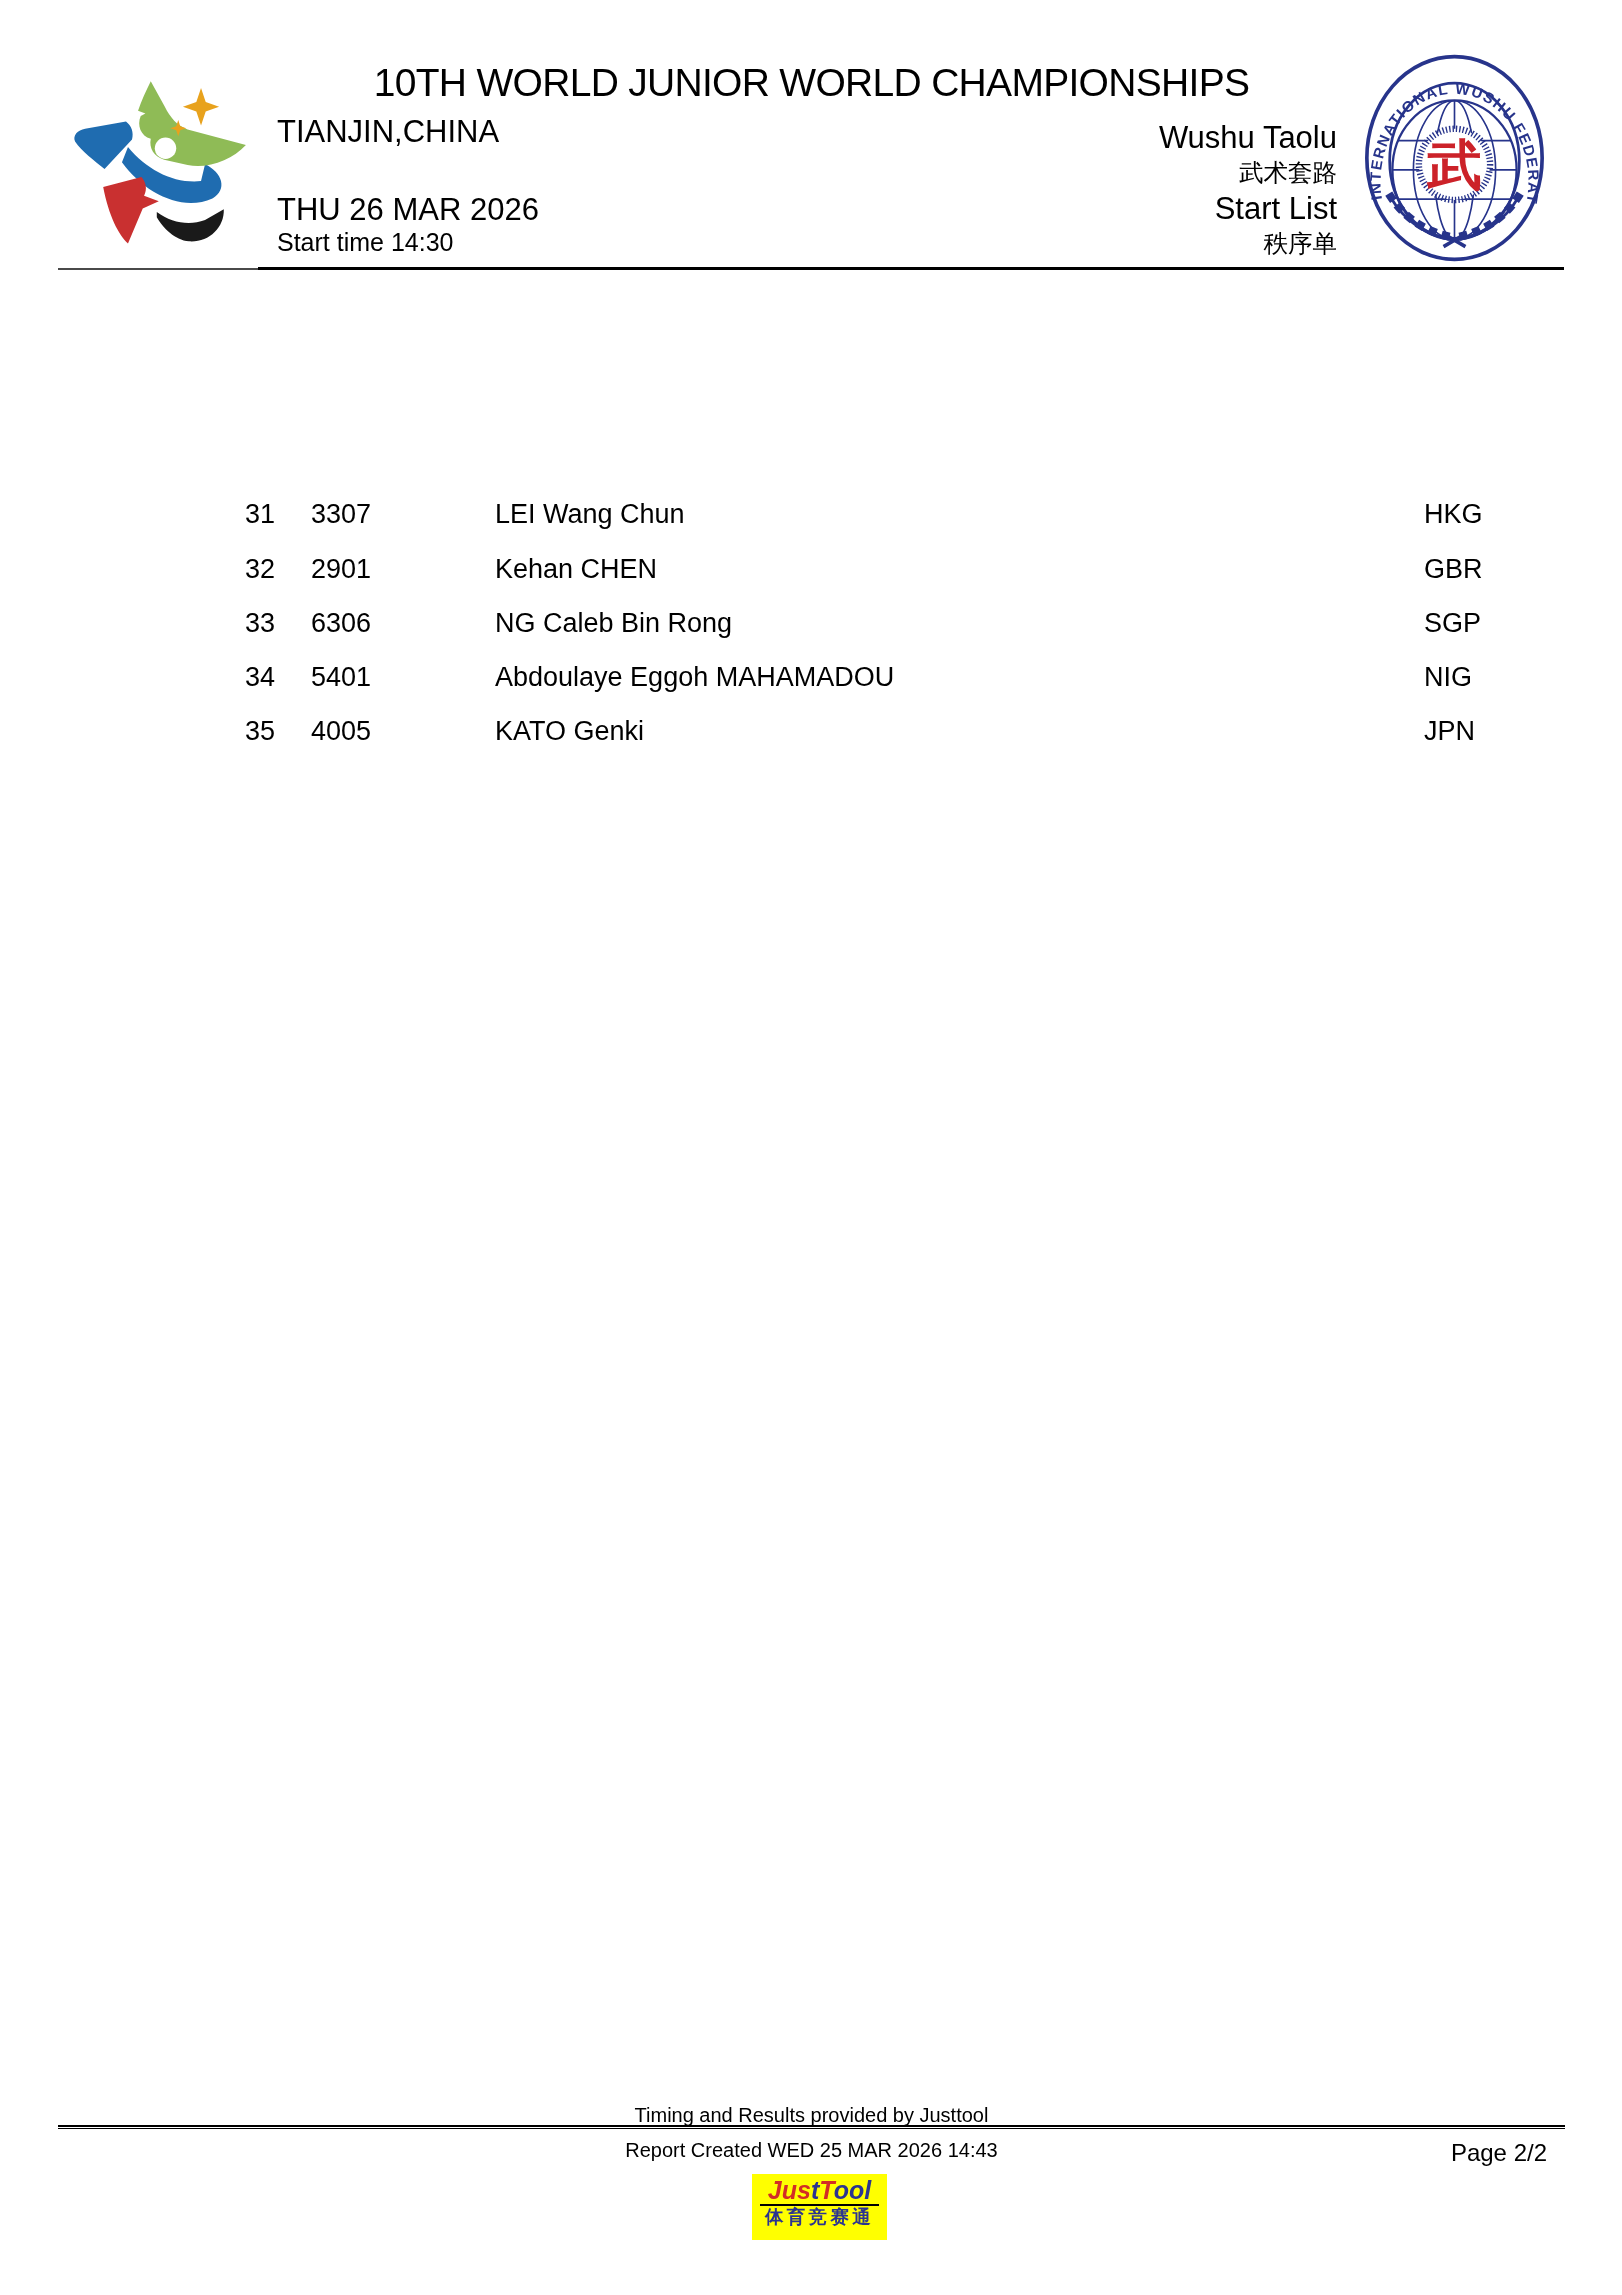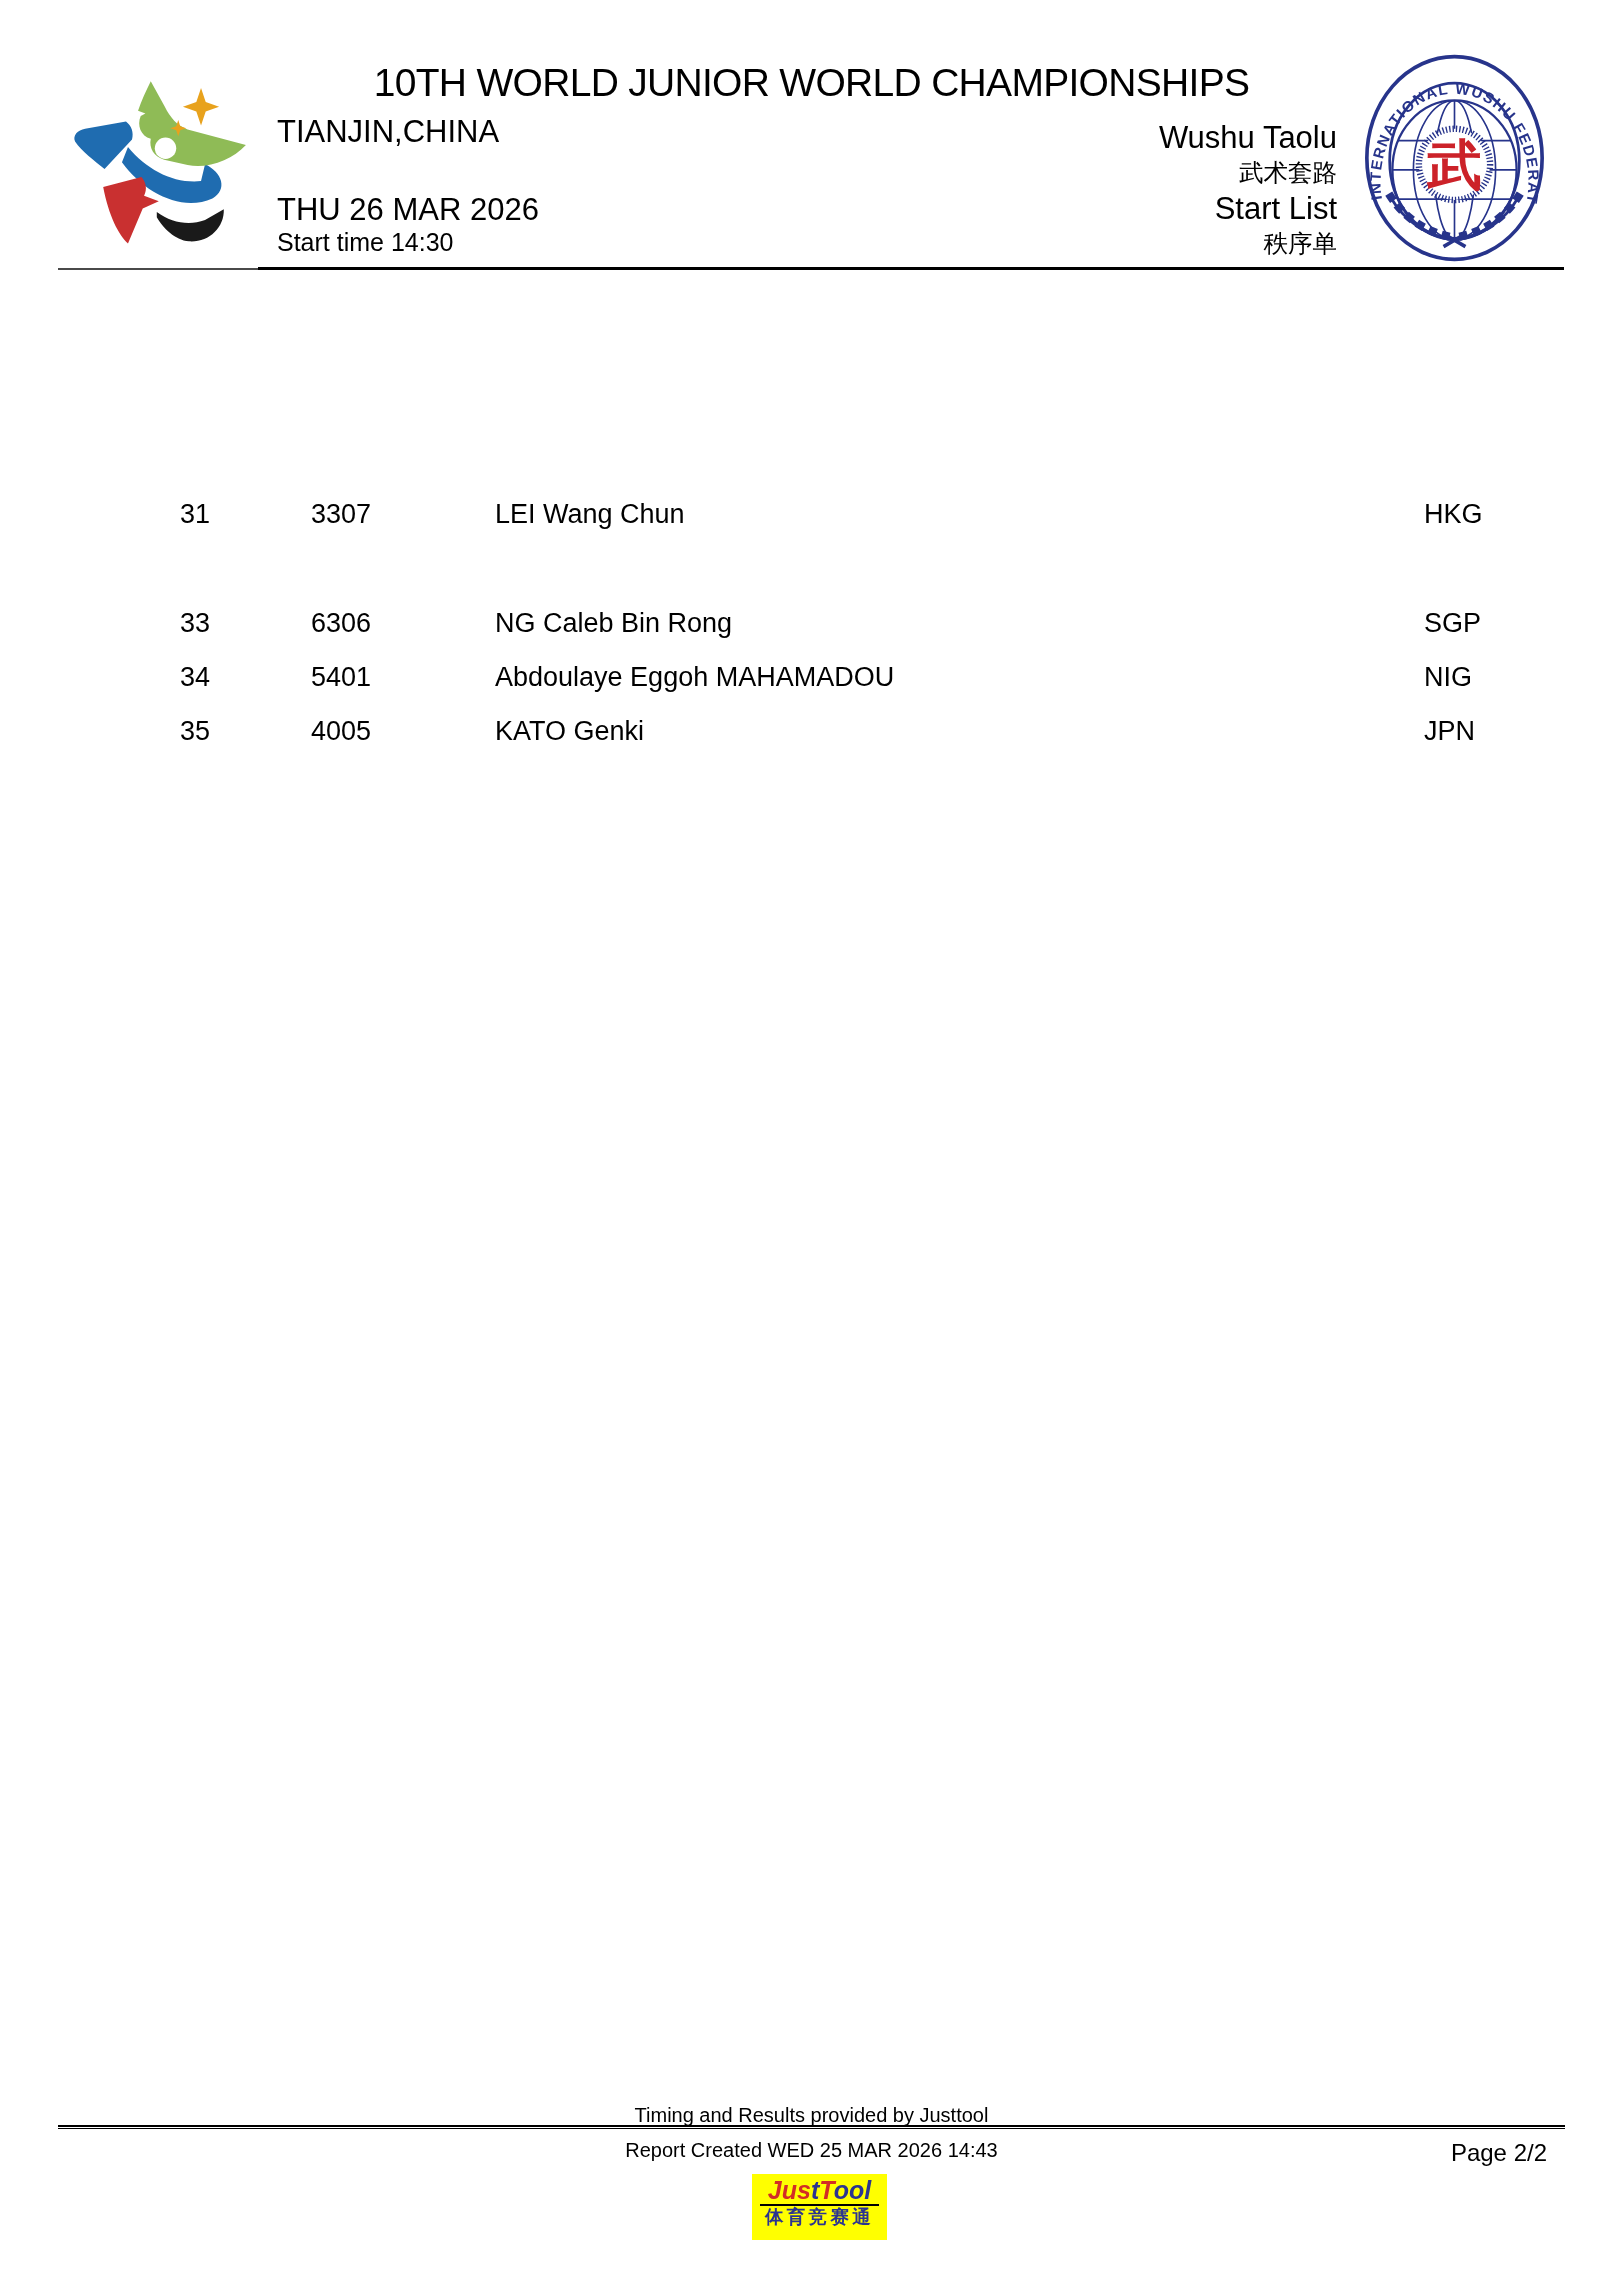--- a/index.html
+++ b/index.html
@@ -38,21 +38,21 @@
     border-top:4.8px solid #000;border-bottom:3.4px solid #000;
     border-left:1.4px solid #000;border-right:1.4px solid #000;
     font-weight:bold;font-size:26px;
   }
   .table-head .lbl{position:absolute;top:50%;transform:translateY(-50%);white-space:nowrap;}
   .h-order{left:60px;}
   .h-bib{left:266px;width:97px;text-align:center;}
   .h-name{left:434px;}
   .h-noc{left:1363px;}
   .trow{left:0;width:1623px;height:31px;font-size:27px;line-height:31px;}
-  .trow .c-order{position:absolute;left:180px;width:95px;text-align:left;}
+  .trow .c-order{position:absolute;left:180px;width:95px;text-align:right;}
   .trow .c-bib{position:absolute;left:311px;width:102px;text-align:left;}
   .trow .c-name{position:absolute;left:495px;white-space:nowrap;}
   .trow .c-noc{position:absolute;left:1424px;}
   .foot-timing{top:2104px;font-size:20px;}
   .foot-rule{top:2125px;left:58px;width:1507px;height:1.4px;border-top:2.7px solid #000;border-bottom:1.4px solid #000;}
   .foot-report{top:2139px;font-size:20px;}
   .foot-page{top:2139px;right:76px;font-size:24px;}
   .justtool{
     left:752px;top:2174px;width:135px;height:66px;
     background:var(--justtool_bg);
@@ -142,20 +142,26 @@
   </div>
 
 
 
   <div class="abs trow" style="top:499px;">
     <span class="c-order">31</span>
     <span class="c-bib">3307</span>
     <span class="c-name">LEI Wang Chun</span>
     <span class="c-noc">HKG</span>
   </div>
+  <div class="abs trow" style="top:554px;">
+    <span class="c-order">32</span>
+    <span class="c-bib">2901</span>
+    <span class="c-name">Kehan CHEN</span>
+    <span class="c-noc">GBR</span>
+  </div>
   <div class="abs trow" style="top:608px;">
     <span class="c-order">33</span>
     <span class="c-bib">6306</span>
     <span class="c-name">NG Caleb Bin Rong</span>
     <span class="c-noc">SGP</span>
   </div>
   <div class="abs trow" style="top:662px;">
     <span class="c-order">34</span>
     <span class="c-bib">5401</span>
     <span class="c-name">Abdoulaye Eggoh MAHAMADOU</span>

